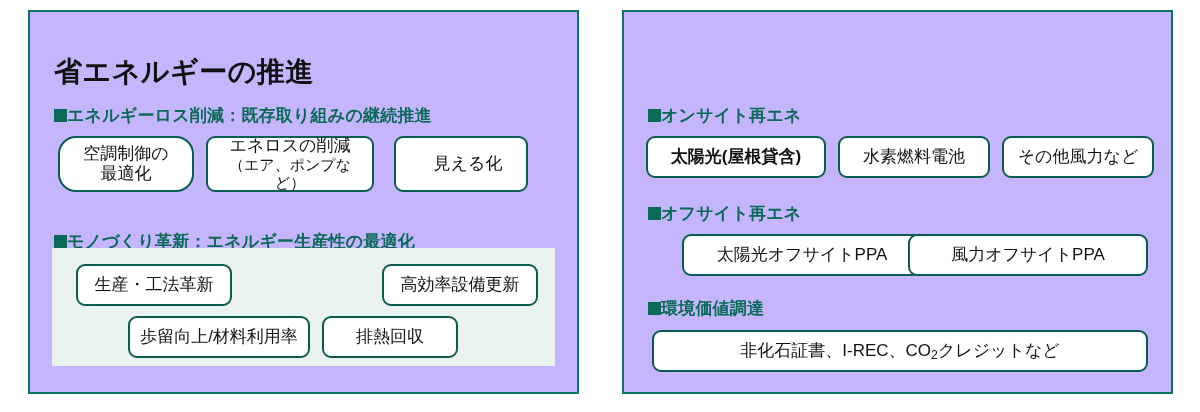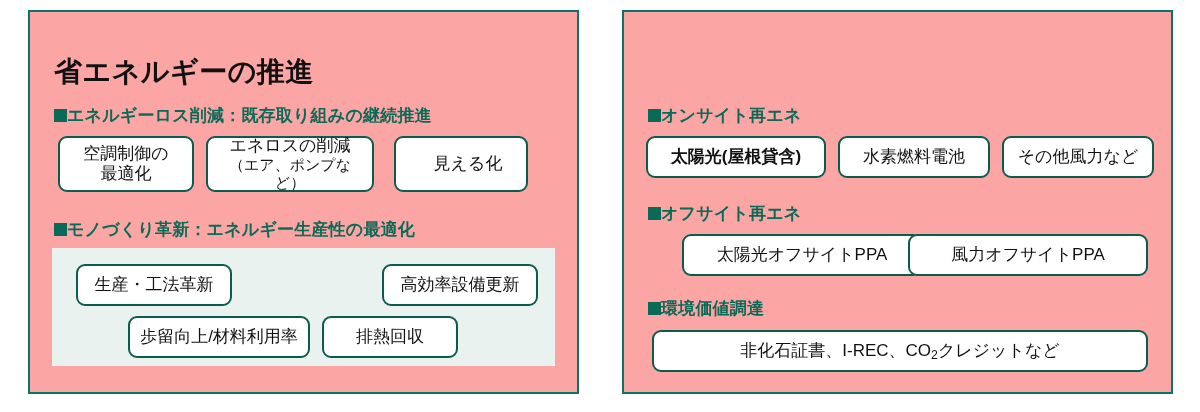--- a/index.html
+++ b/index.html
@@ -22,21 +22,21 @@
     height: 412px;
   }
 
   
   .panel {
     position: absolute;
     top: 10px;
     height: 384px;
     box-sizing: border-box;
     border: 2px solid #0c7366;
-    background: #fca5a5;
+    background: #c4b5fd;
   }
   .panel-left  { left: 28px;  width: 551px; }
   .panel-right { left: 622px; width: 551px; }
 
   .panel-inner {
     position: relative;
     width: 100%;
     height: 100%;
   }
 
@@ -112,35 +112,35 @@
   <section class="panel panel-left">
     <div class="panel-inner">
 
       <h1 class="panel-title">省エネルギーの推進</h1>
 
       <div class="section-heading" style="top:92px;">
         <span class="bullet-square"></span>
         <span>エネルギーロス削減：既存取り組みの継続推進</span>
       </div>
 
-      <div class="pill pill-stack" style="left:28px; top:124px; width:136px; height:56px;">
+      <div class="pill pill-stack" style="left:28px; top:124px; width:136px; height:56px;border-radius:18px;">
         <span class="l1">空調制御の</span>
         <span class="l1">最適化</span>
       </div>
 
       <div class="pill pill-stack" style="left:176px; top:124px; width:168px; height:56px;">
         <span class="l1">エネロスの削減</span>
         <span class="l2">（エア、ポンプなど）</span>
       </div>
 
       <div class="pill" style="left:364px; top:124px; width:134px; height:56px;padding-left:20px;">
         <span class="l1">見える化</span>
       </div>
 
-      <div class="section-heading" style="top:206px;">
+      <div class="section-heading" style="top:218px;">
         <span class="bullet-square"></span>
         <span>モノづくり革新：エネルギー生産性の最適化</span>
       </div>
 
       <div class="group-band" style="left:22px; top:236px; width:503px; height:118px;"></div>
 
       <div class="pill" style="left:46px; top:252px; width:156px; height:42px;">
         <span class="l1">生産・工法革新</span>
       </div>
       <div class="pill" style="left:352px; top:252px; width:156px; height:42px;">

